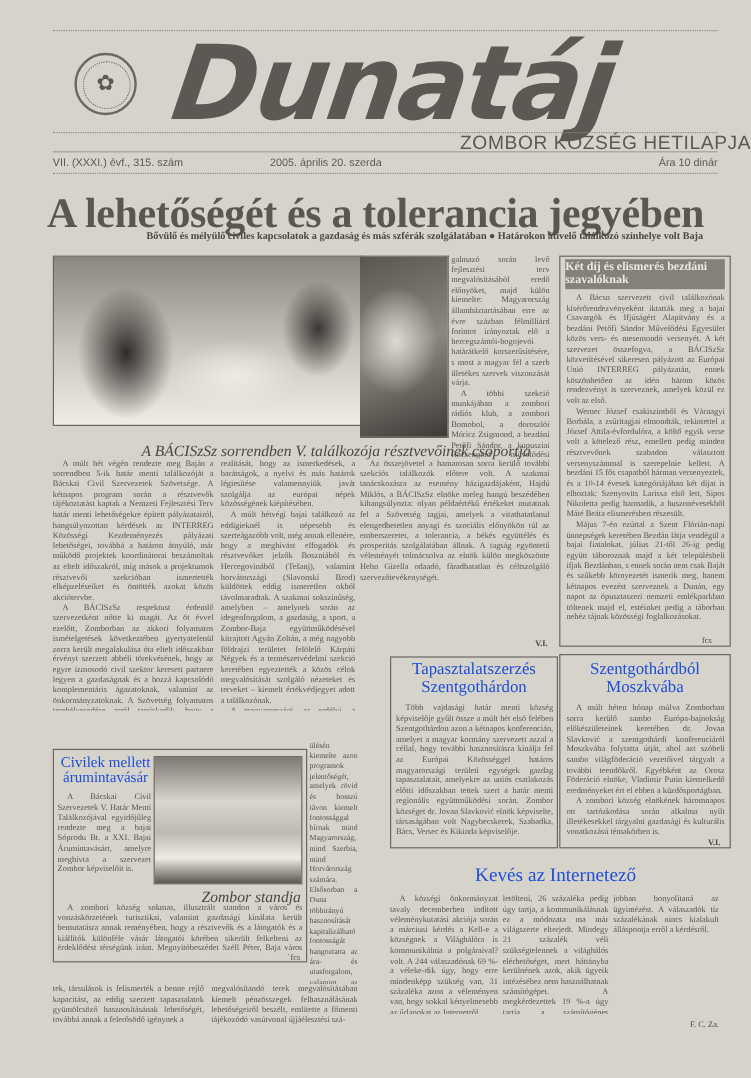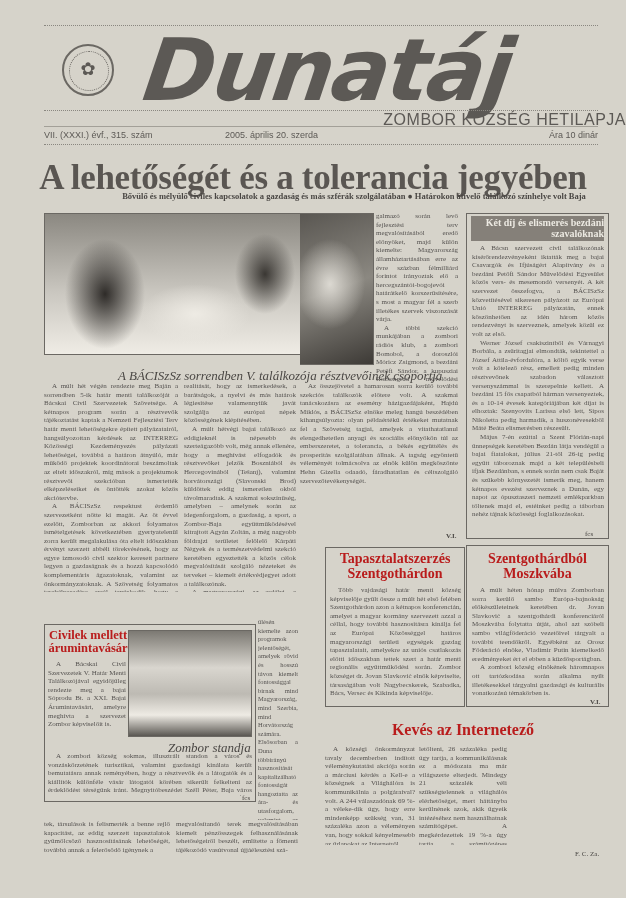--- a/index.html
+++ b/index.html
@@ -19,22 +19,22 @@
     radial-gradient(ellipse 30px 40px at 220px 60px,#3a3733 0%,transparent 100%),
     radial-gradient(ellipse 55px 30px at 150px 100px,#eeebe4 0%,transparent 100%),
     linear-gradient(180deg,#8b8881 0%,#c9c6bf 55%,#efece5 100%);}
   .photo1-right{left:300px;top:213px;width:73px;height:150px;background:
     radial-gradient(ellipse 35px 45px at 30px 70px,#dcd9d2 0%,transparent 100%),
     linear-gradient(160deg,#5a5752 0%,#8b8881 50%,#3d3a36 100%);border-left:none;}
   .caption{position:absolute;font-style:italic;font-size:13px;color:#4a4744;}
   .col{position:absolute;font-size:7px;line-height:8.6px;text-align:justify;color:#555250;overflow:hidden;}
   .col p{margin:0;text-indent:8px;}
   .boxed{position:absolute;border:1px solid #6b6863;box-sizing:border-box;}
-  .boxhead{position:absolute;background:#858079;color:#ece9e2;text-align:right;font-weight:bold;font-size:10px;line-height:11px;}
-  .sec-title{position:absolute;text-align:center;font-weight:bold;color:#b91c1c;}
+  .boxhead{position:absolute;background:#858079;color:#ece9e2;text-align:left;font-weight:bold;font-size:10px;line-height:11px;}
+  .sec-title{position:absolute;text-align:center;font-weight:normal;color:#1d4ed8;}
   .sig{position:absolute;font-size:7px;color:#4a4744;}
 </style>
 </head>
 <body>
 
 <div class="dotline" style="top:25px;"></div>
 <div class="seal">
   <div class="inner"></div>
   <div class="fig">✿</div>
 </div>
@@ -119,14 +119,15 @@
 <div class="sig" style="left:590px;top:698px;font-weight:bold;">V.I.</div>
 
 <div class="sec-title" style="left:300px;top:721px;width:326px;font-size:16px;">Kevés az Internetező</div>
 <div class="col" style="left:325px;top:745px;width:90px;height:100px;">
   <p>A községi önkormányzat tavaly decemberben indított véleménykutatási akciója során a márciusi kérdés a Kell-e a községnek a Világhálóra is kommunikálnia a polgáraival? volt. A 244 válaszadónak 69 %-a véleke-dik úgy, hogy erre mindenképp szükség van, 31 százaléka azon a véleményen van, hogy sokkal kényelmesebb az űrlapokat az Internetről</p>
 </div>
 <div class="col" style="left:419px;top:745px;width:88px;height:100px;">
   <p style="text-indent:0">letölteni, 26 százaléka pedig úgy tartja, a kommunikálásnak ez a módozata ma már világszerte elterjedt. Mindegy 21 százalék véli szükségtelennek a világhálós elérhetőséget, mert háttányba kerülnének azok, akik ügyeik intézéséhez nem használhatnak számítógépet. A megkérdezettek 19 %-a úgy tartja, a számítógépes kommunikáció még</p>
 </div>
 <div class="col" style="left:511px;top:745px;width:88px;height:100px;">
+  <p style="text-indent:0">jobban bonyolítaná az ügyintézést. A válaszadók tíz százalékának nincs kialakult álláspontja erről a kérdésről.</p>
 </div>
 <div class="sig" style="left:575px;top:850px;">F. C. Za.</div>
 
 </body></html>

